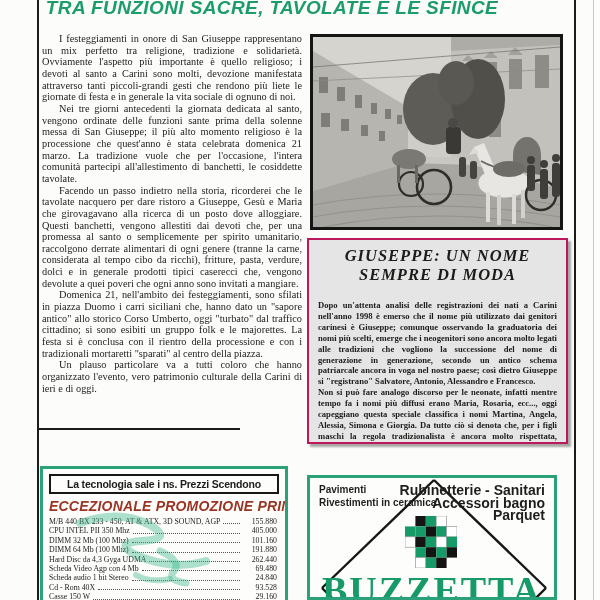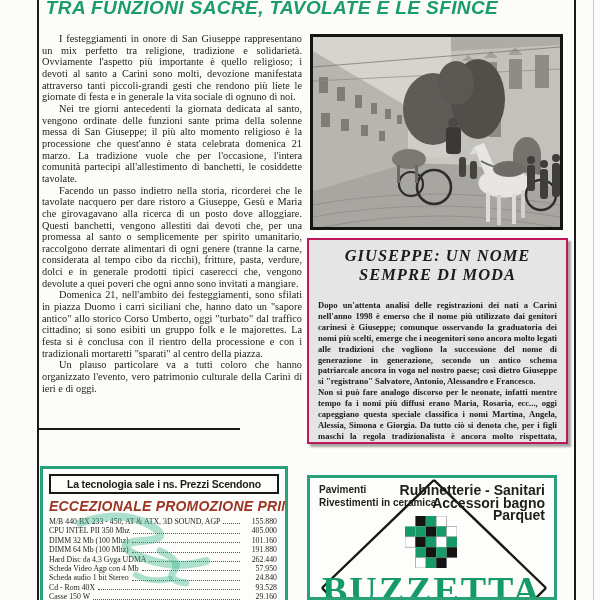--- a/index.html
+++ b/index.html
@@ -201,21 +201,21 @@
           <span class="pprice">191.880</span>
         </div>
       <div class="price-row">
           <span class="plabel">Hard Disc da 4,3 Gyga UDMA</span>
           <span class="leader"></span>
           <span class="pprice">262.440</span>
         </div>
       <div class="price-row">
           <span class="plabel">Scheda Video Agp con 4 Mb</span>
           <span class="leader"></span>
-          <span class="pprice">57.950</span>
+          <span class="pprice">69.480</span>
         </div>
       <div class="price-row">
           <span class="plabel">Scheda audio 1 bit Stereo</span>
           <span class="leader"></span>
           <span class="pprice">24.840</span>
         </div>
       <div class="price-row">
           <span class="plabel">Cd - Rom 40X</span>
           <span class="leader"></span>
           <span class="pprice">93.528</span>

